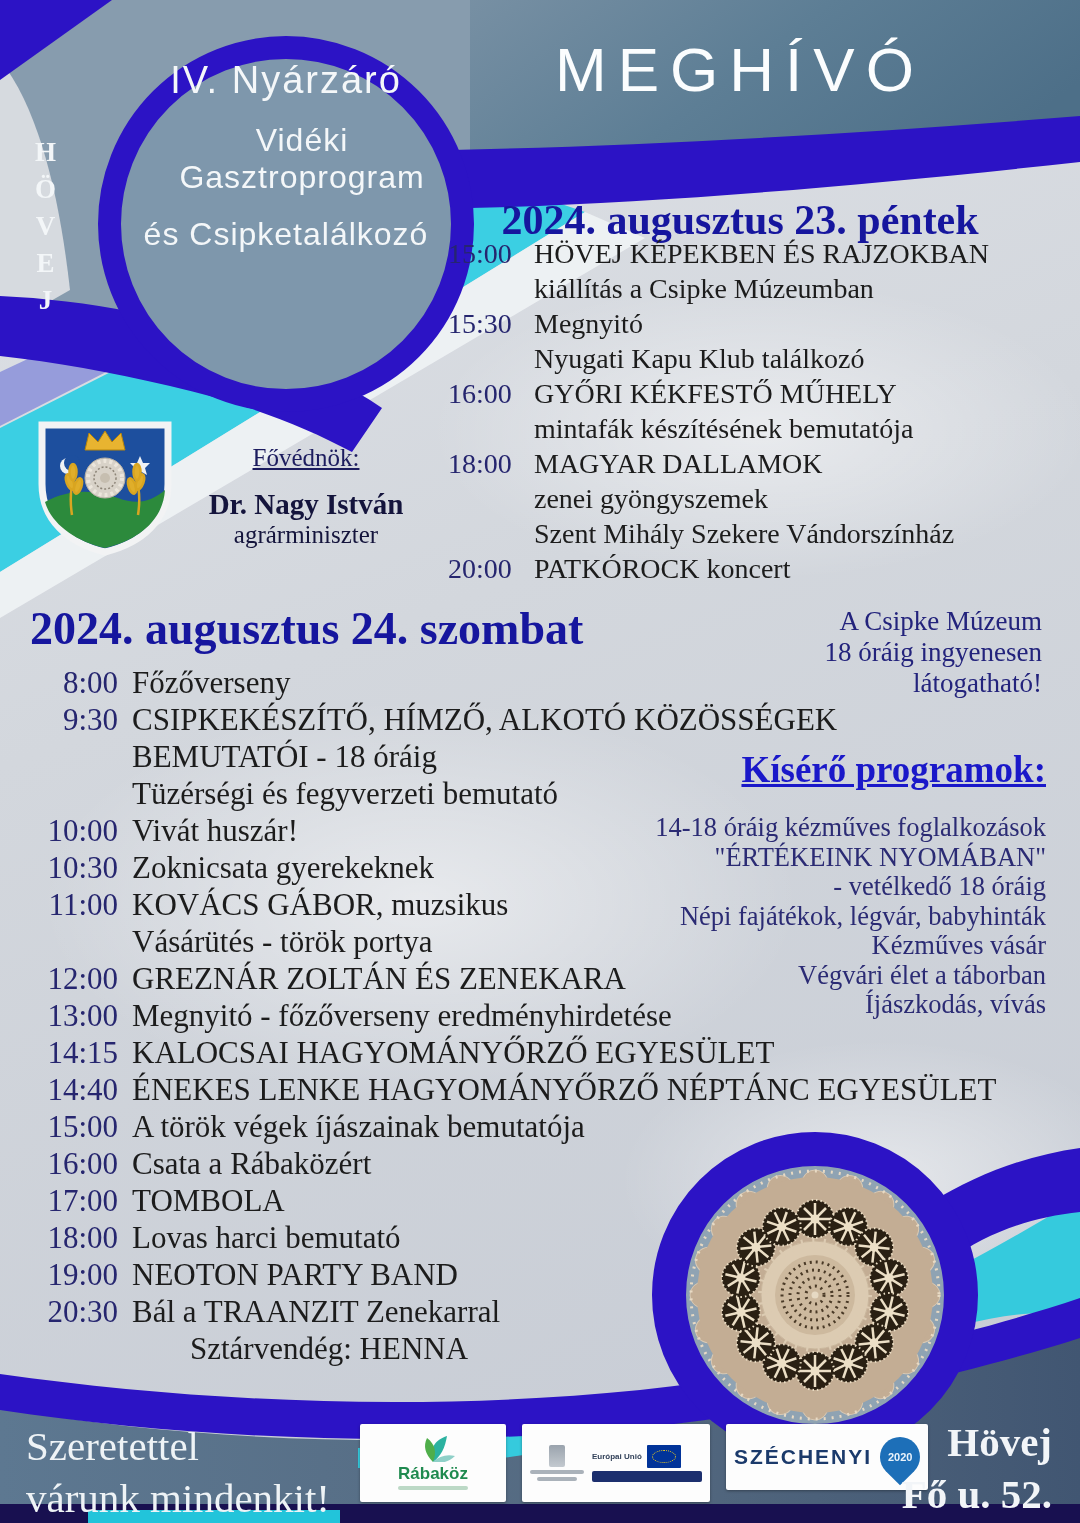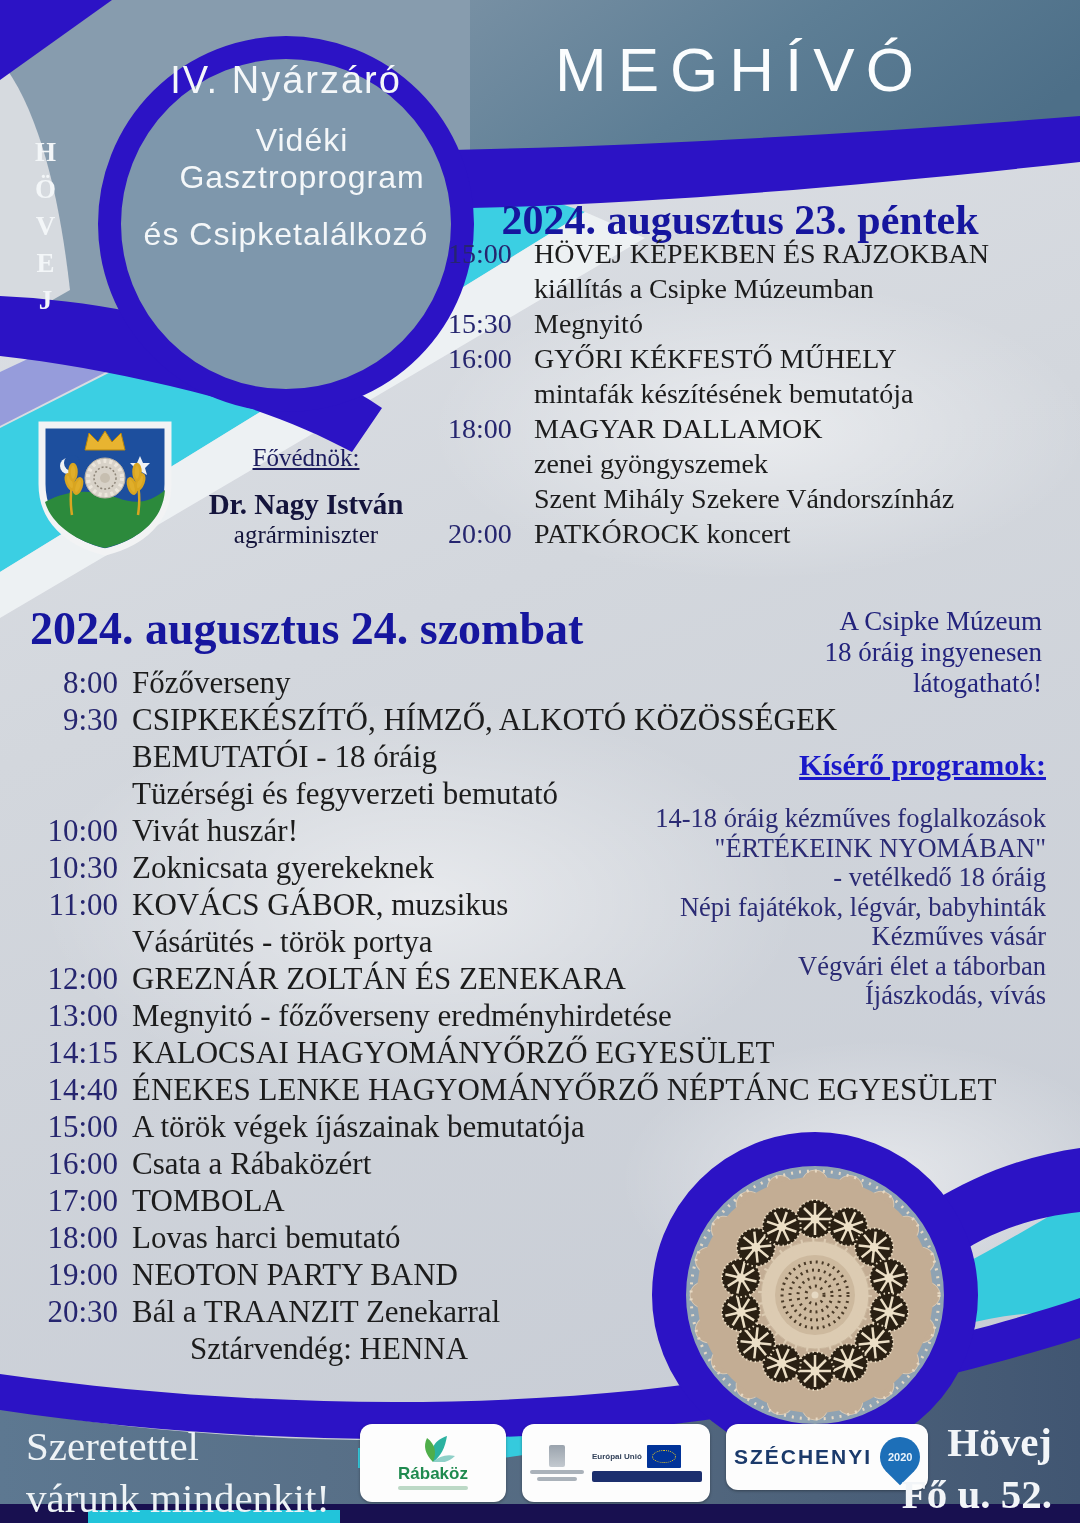--- a/index.html
+++ b/index.html
@@ -47,29 +47,29 @@
   
   #coat-of-arms{left:34px;top:420px;width:142px;height:140px;}
   #patron{left:178px;top:444px;width:256px;text-align:center;color:#14143c;}
   #patron .p-label{font-size:25px;text-decoration:underline;color:#1c1c5e;margin-bottom:16px;}
   #patron .p-name{font-size:29px;font-weight:bold;}
   #patron .p-role{font-size:25px;}
 
   
   #museum-note{right:38px;top:606px;text-align:right;color:#23237c;font-size:27px;line-height:31px;}
   #side-programs{right:34px;top:748px;width:500px;text-align:right;}
-  #side-title{font-size:30px;font-weight:bold;text-decoration:underline;color:#1a18c9;margin-bottom:22px;}
+  #side-title{font-size:37px;font-weight:bold;text-decoration:underline;color:#1a18c9;margin-bottom:22px;}
   .side-item{font-size:26.5px;line-height:29.5px;color:#2b2b74;white-space:nowrap;}
 
   
   #closing{left:26px;top:1420px;color:#eef3f6;font-size:41px;line-height:52px;}
   #address{right:28px;top:1416px;text-align:right;color:#f2f5f8;font-size:41px;line-height:52px;font-weight:bold;}
 
   #logo-strip{left:360px;top:1424px;display:flex;gap:16px;align-items:flex-start;}
-  .logo-box{background:#fdfdfd;border-radius:12px;box-shadow:0 1px 3px rgba(0,0,0,.35);
+  .logo-box{background:#fdfdfd;border-radius:2px;box-shadow:0 1px 3px rgba(0,0,0,.35);
     display:flex;align-items:center;justify-content:center;font-family:"Liberation Sans",sans-serif;}
   #logo-rabakoz{width:146px;height:78px;flex-direction:column;gap:2px;}
   #logo-rabakoz .rk-label{color:#1f8a4f;font-weight:bold;font-size:17px;}
   #logo-rabakoz .rk-bar{width:70px;height:4px;background:#bcd9c6;border-radius:2px;}
   #logo-eu{width:188px;height:78px;gap:8px;}
   #logo-eu .eu-left{display:flex;flex-direction:column;align-items:center;gap:3px;}
   #logo-eu .bldg{width:16px;height:22px;background:linear-gradient(#9aa3ad,#c3c9cf);border-radius:2px;}
   #logo-eu .txtbar{height:4px;background:#aab2ba;border-radius:2px;}
   #logo-eu .eu-right{display:flex;flex-direction:column;gap:3px;align-items:flex-start;}
   #logo-eu .eu-row{display:flex;gap:5px;align-items:center;}
@@ -152,20 +152,21 @@
         <div class="sched-time">15:00</div>
         <div class="sched-lines">
           <div class="sched-line">HÖVEJ KÉPEKBEN ÉS RAJZOKBAN</div>
           <div class="sched-line">kiállítás a Csipke Múzeumban</div>
         </div>
       </div>
       <div class="sched-row">
         <div class="sched-time">15:30</div>
         <div class="sched-lines">
           <div class="sched-line">Megnyitó</div>
+          <div class="sched-line">Nyugati Kapu Klub találkozó</div>
         </div>
       </div>
       <div class="sched-row">
         <div class="sched-time">16:00</div>
         <div class="sched-lines">
           <div class="sched-line">GYŐRI KÉKFESTŐ MŰHELY</div>
           <div class="sched-line">mintafák készítésének bemutatója</div>
         </div>
       </div>
       <div class="sched-row">

